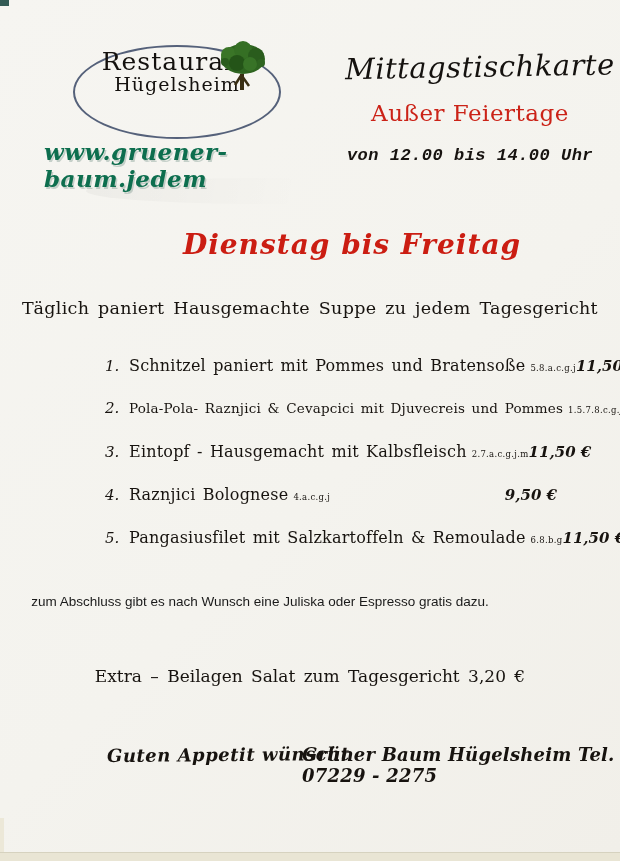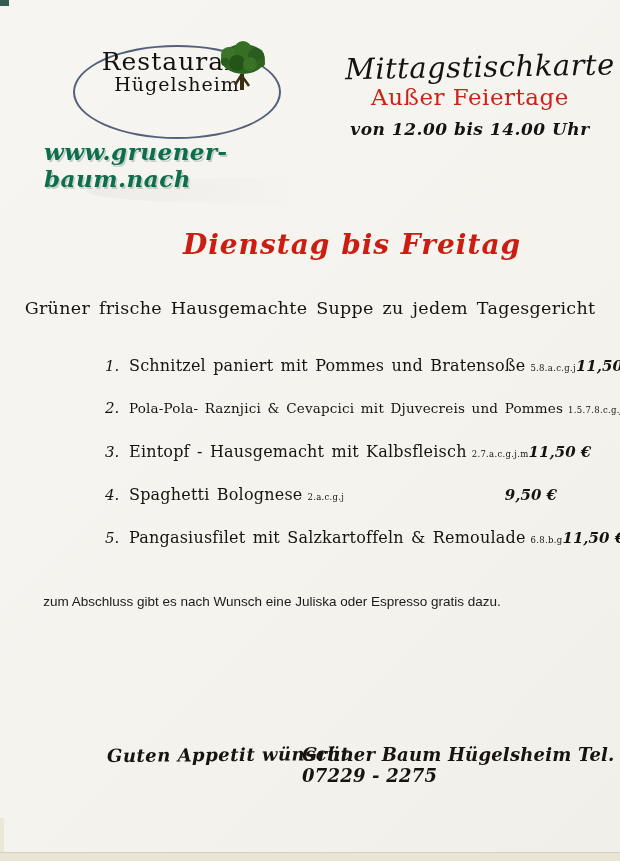--- a/index.html
+++ b/index.html
@@ -49,25 +49,25 @@
   }
 
   
   .title-block{position:absolute;left:345px;top:50px;width:250px;text-align:center;}
   .main-title{
     font-size:29px;color:#15120f;letter-spacing:0.5px;
     font-family:"DejaVu Serif",serif;font-style:italic;
     transform:rotate(-1deg);
   }
   .subtitle{
-    font-size:23px;color:#cb2217;letter-spacing:0.5px;
+    margin-top:16px;font-size:23px;color:#cb2217;letter-spacing:0.5px;
   }
   .hours{
-    margin-top:9px;font-size:17px;color:#171310;
-    font-weight:bold;font-style:italic;letter-spacing:0.5px;
+    margin-top:20px;font-size:17px;color:#171310;
+    font-weight:bold;font-style:italic;letter-spacing:0.5px;font-family:Liberation Mono, monospace;
   }
 
   
   .day-heading{
     position:absolute;left:0;top:228px;width:620px;text-align:center;
     font-size:28px;color:#cb1d12;font-weight:bold;font-style:italic;
     letter-spacing:1px;
     padding-left:42px;
   }
   .intro-line{
@@ -86,21 +86,21 @@
   }
   .item-name{font-size:16px;letter-spacing:0.2px;word-spacing:2px;}
   .item-row:nth-child(2) .item-name{font-size:13.5px;text-align:center;}
   .item-codes{font-size:8.5px;margin-left:5px;letter-spacing:0.3px;}
   .item-price{
     margin-left:auto;font-size:15px;font-weight:bold;font-style:italic;
   }
 
   
   .note-line{
-    position:absolute;left:16px;top:594px;width:512px;text-align:center;
+    position:absolute;left:4px;top:594px;width:512px;text-align:center;
     font-family:"Liberation Sans",sans-serif;font-size:13.5px;color:#1a1a1a;
   }
   .extra-line{
     position:absolute;left:0;top:666px;width:620px;text-align:center;
     font-size:17px;color:#17130f;word-spacing:3px;
   }
 
   
   .footer{
     position:absolute;left:7px;top:744px;width:620px;height:30px;
@@ -133,31 +133,31 @@
       <circle cx="12" cy="14" r="8" fill="#3a7527"></circle>
       <circle cx="26" cy="9" r="9" fill="#356f24"></circle>
       <circle cx="39" cy="15" r="8" fill="#2a5c1d"></circle>
       <circle cx="20" cy="22" r="8" fill="#245418"></circle>
       <circle cx="33" cy="23" r="7" fill="#387327"></circle>
       <circle cx="44" cy="22" r="4" fill="#2e6420"></circle>
       <circle cx="8" cy="21" r="4" fill="#2a5c1d"></circle>
     </svg>
   </div>
 
-  <div class="website">www.gruener-baum.nach</div>
+  <div class="website">www.gruener-baum.jedem</div>
 
   <div class="title-block">
     <div class="main-title">Mittagstischkarte</div>
     <div class="subtitle">Außer Feiertage</div>
     <div class="hours">von 12.00  bis  14.00 Uhr</div>
   </div>
 
   <div class="day-heading">Dienstag bis Freitag</div>
 
-  <div class="intro-line">Grüner frische Hausgemachte Suppe zu jedem Tagesgericht</div>
+  <div class="intro-line">Täglich paniert Hausgemachte Suppe zu jedem Tagesgericht</div>
 
   <div class="items">
     <div class="item-row">
       <span class="item-num">1.</span>
       <span class="item-name">Schnitzel paniert mit Pommes und Bratensoße</span>
       <span class="item-codes">5.8.a.c.g.j</span>
       <span class="item-price">11,50 €</span>
     </div>
     <div class="item-row">
       <span class="item-num">2.</span>
@@ -166,34 +166,35 @@
 
     </div>
     <div class="item-row">
       <span class="item-num">3.</span>
       <span class="item-name">Eintopf - Hausgemacht mit Kalbsfleisch</span>
       <span class="item-codes">2.7.a.c.g.j.m</span>
       <span class="item-price">11,50 €</span>
     </div>
     <div class="item-row">
       <span class="item-num">4.</span>
-      <span class="item-name">Spaghetti Bolognese</span>
-      <span class="item-codes">2.a.c.g.j</span>
+      <span class="item-name">Raznjici Bolognese</span>
+      <span class="item-codes">4.a.c.g.j</span>
       <span class="item-price">9,50 €</span>
     </div>
     <div class="item-row">
       <span class="item-num">5.</span>
       <span class="item-name">Pangasiusfilet mit Salzkartoffeln &amp; Remoulade</span>
       <span class="item-codes">6.8.b.g</span>
       <span class="item-price">11,50 €</span>
     </div>
   </div>
 
   <div class="note-line">zum Abschluss gibt es nach Wunsch eine Juliska oder Espresso gratis dazu.</div>
 
+  <div class="extra-line">Extra – Beilagen Salat  zum Tagesgericht  3,20 €</div>
 
   <div class="footer">
     <span class="footer-left">Guten Appetit  wünscht</span>
     <span class="footer-right">Grüner Baum Hügelsheim  Tel. 07229 - 2275</span>
   </div>
 
 </div>
 
 <div class="scan-left-sliver"></div>
 <div class="scan-bottom-band"></div>

